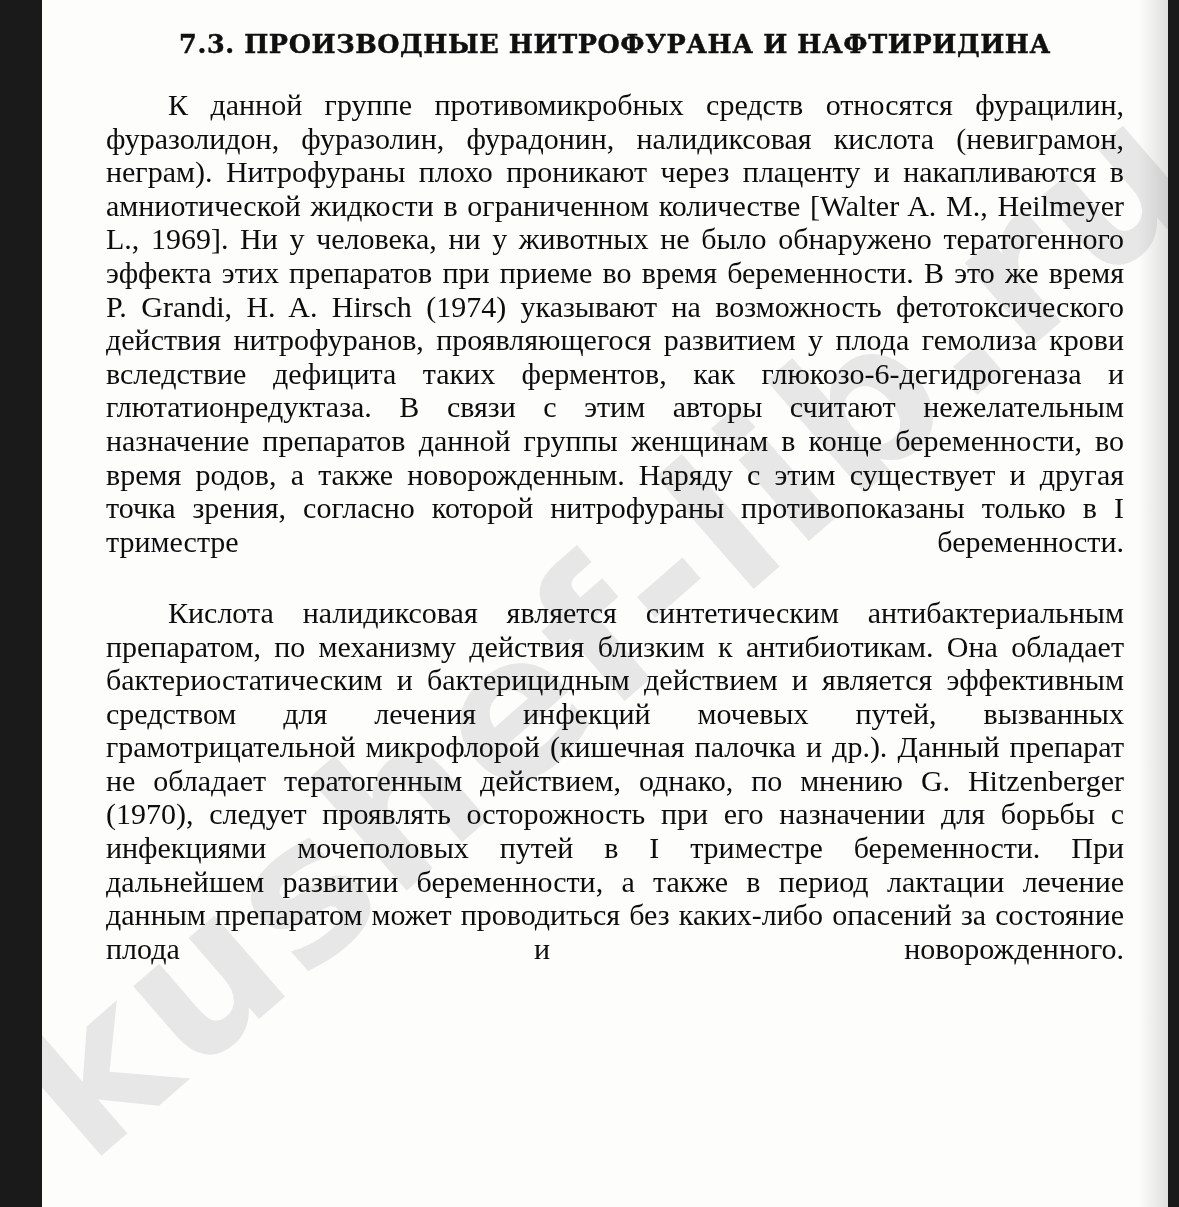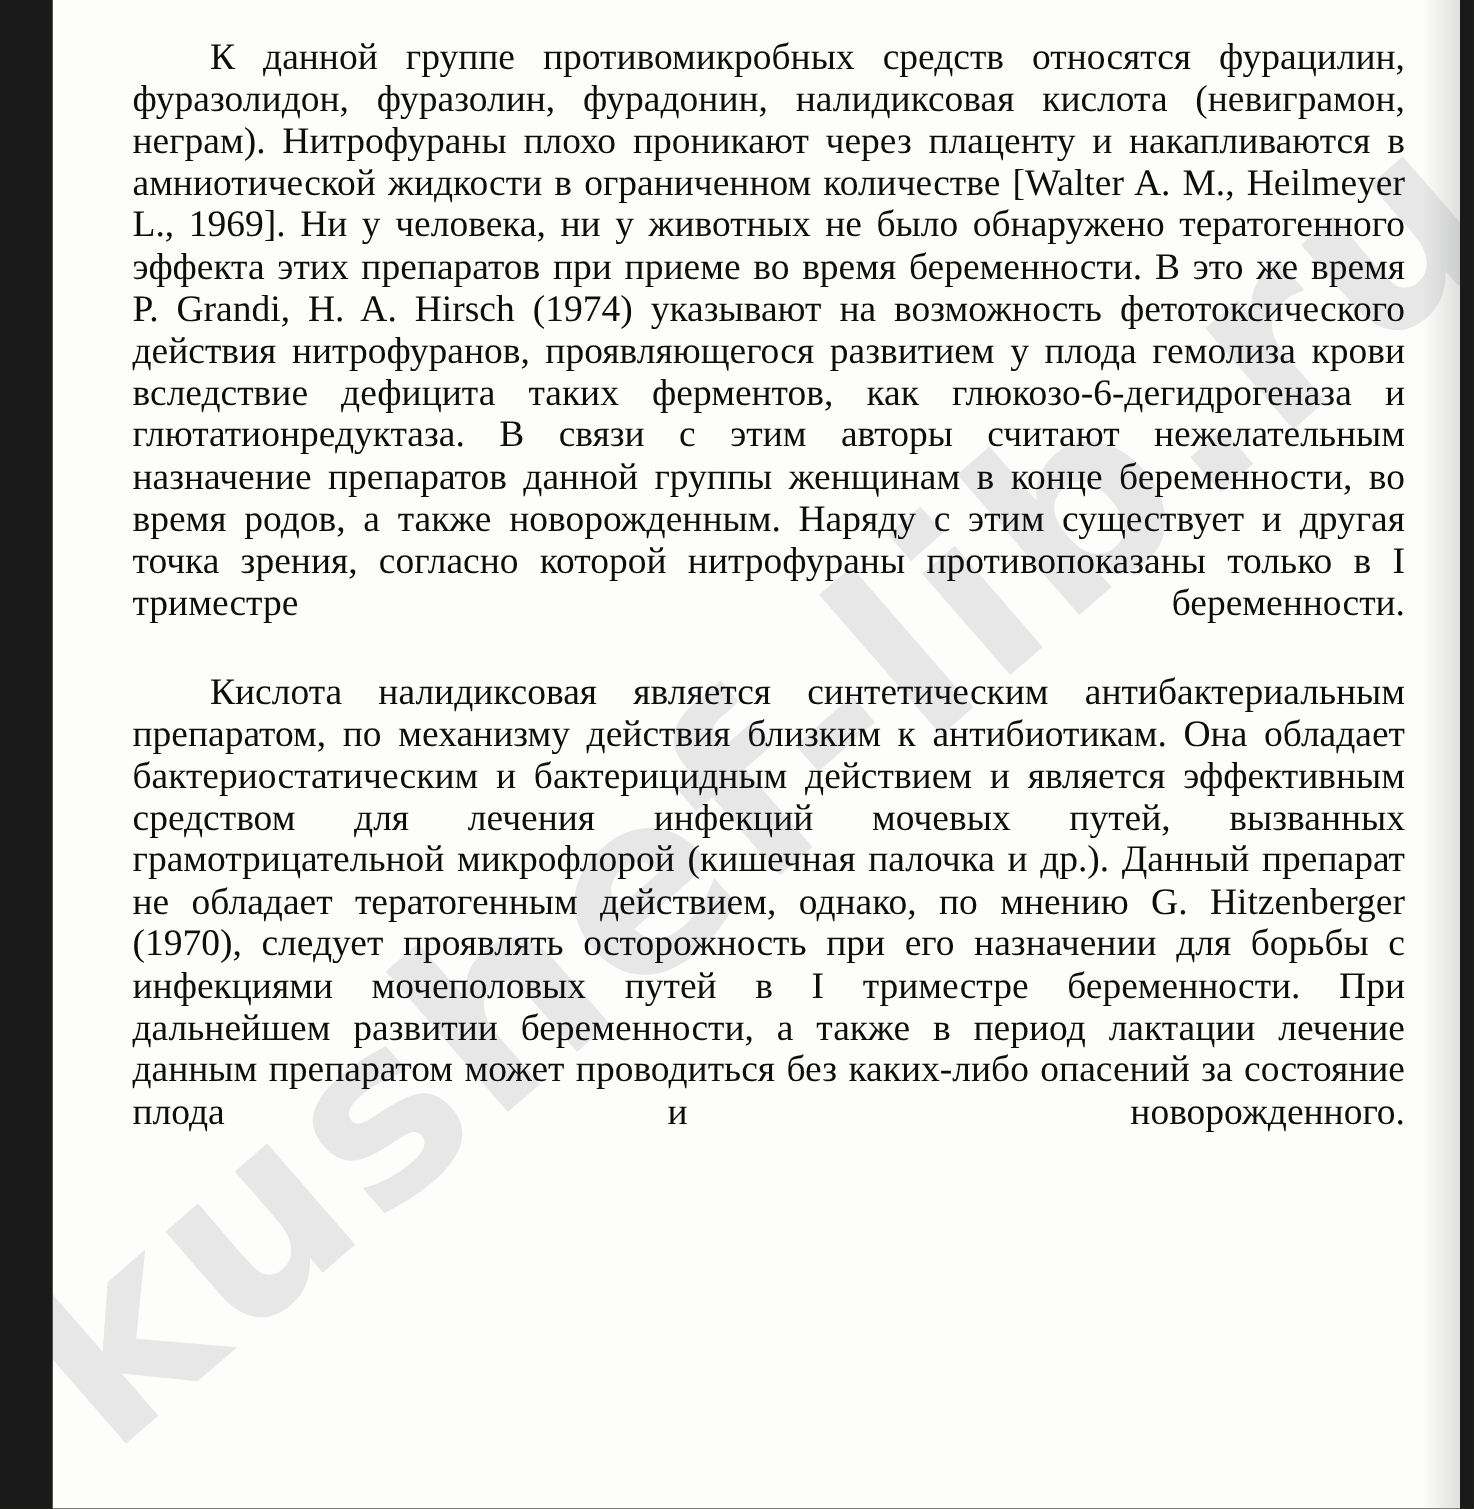--- a/index.html
+++ b/index.html
@@ -110,20 +110,21 @@
 
   <div class="scan-edge left"></div>
   <div class="scan-edge right"></div>
 
   <div id="paper">
 
     <div id="watermark">kushef-lib.ru</div>
 
     <div id="content">
 
+      <h1 id="heading">7.3. ПРОИЗВОДНЫЕ НИТРОФУРАНА И НАФТИРИДИНА</h1>
 
       <p class="para first">К данной группе противомикробных средств относятся фурацилин, фуразолидон, фуразолин, фурадонин, налидиксовая кислота (невиграмон, неграм). Нитрофураны плохо проникают через плаценту и накапливаются в амниотической жидкости в ограниченном количестве [Walter A. M., Heilmeyer L., 1969]. Ни у человека, ни у животных не было обнаружено тератогенного эффекта этих препаратов при приеме во время беременности. В это же время P. Grandi, H. A. Hirsch (1974) указывают на возможность фетотоксического действия нитрофуранов, проявляющегося развитием у плода гемолиза крови вследствие дефицита таких ферментов, как глюкозо-6-дегидрогеназа и глютатионредуктаза. В связи с этим авторы считают нежелательным назначение препаратов данной группы женщинам в конце беременности, во время родов, а также новорожденным. Наряду с этим существует и другая точка зрения, согласно которой нитрофураны противопоказаны только в I триместре беременности.</p>
 
       <p class="para second">Кислота налидиксовая является синтетическим антибактериальным препаратом, по механизму действия близким к антибиотикам. Она обладает бактериостатическим и бактерицидным действием и является эффективным средством для лечения инфекций мочевых путей, вызванных грамотрицательной микрофлорой (кишечная палочка и др.). Данный препарат не обладает тератогенным действием, однако, по мнению G. Hitzenberger (1970), следует проявлять осторожность при его назначении для борьбы с инфекциями мочеполовых путей в I триместре беременности. При дальнейшем развитии беременности, а также в период лактации лечение данным препаратом может проводиться без каких-либо опасений за состояние плода и новорожденного.</p>
 
     </div>
   </div>
 </div>
 
 </body></html>

